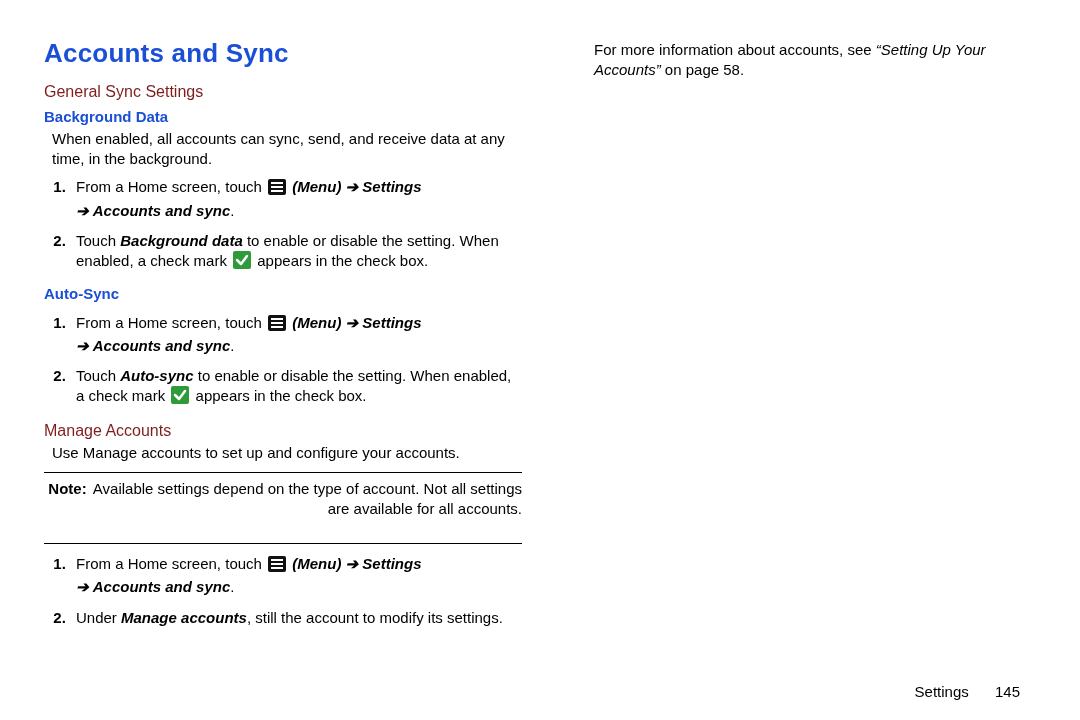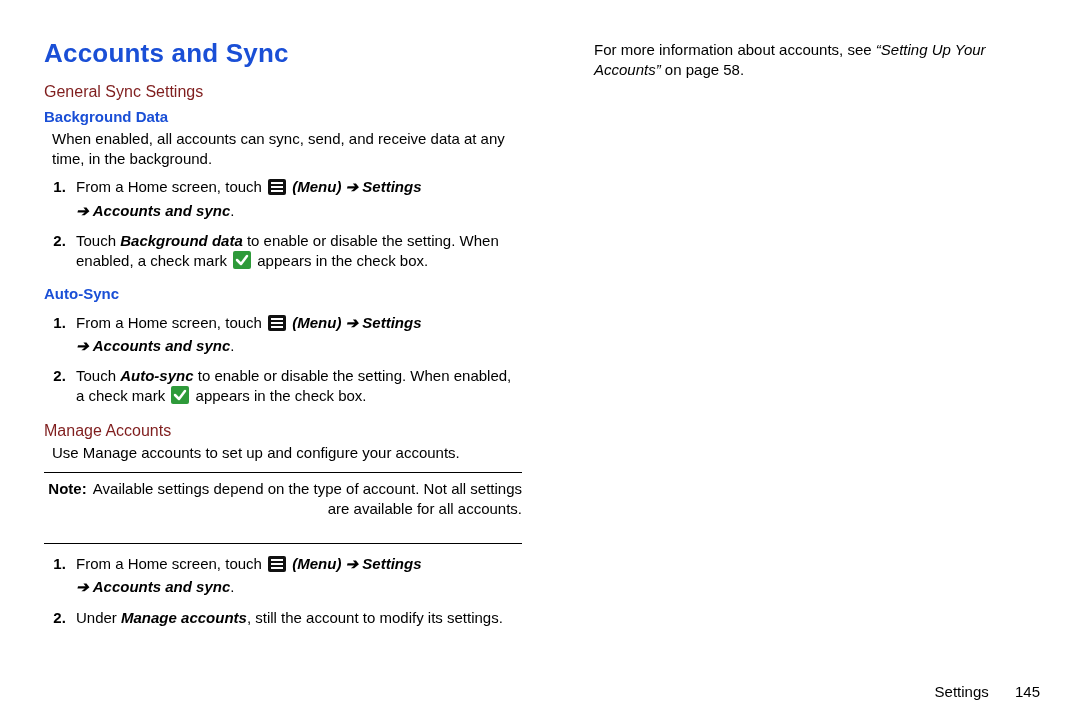--- a/index.html
+++ b/index.html
@@ -61,21 +61,21 @@
   .italic { font-style: italic; }
   .arrow { font-weight: 700; }
   .inline-icon {
     display: inline-block;
     vertical-align: -3px;
     margin: 0 2px;
   }
   .footer {
     position: absolute;
     bottom: 18px;
-    right: 40px;
+    right: 60px;
     font-size: 15px;
   }
   .footer .lbl { margin-right: 22px; }
 </style>
 </head>
 <body>
 
 <div class="page">
 
   <div class="h1">Accounts and Sync</div>

